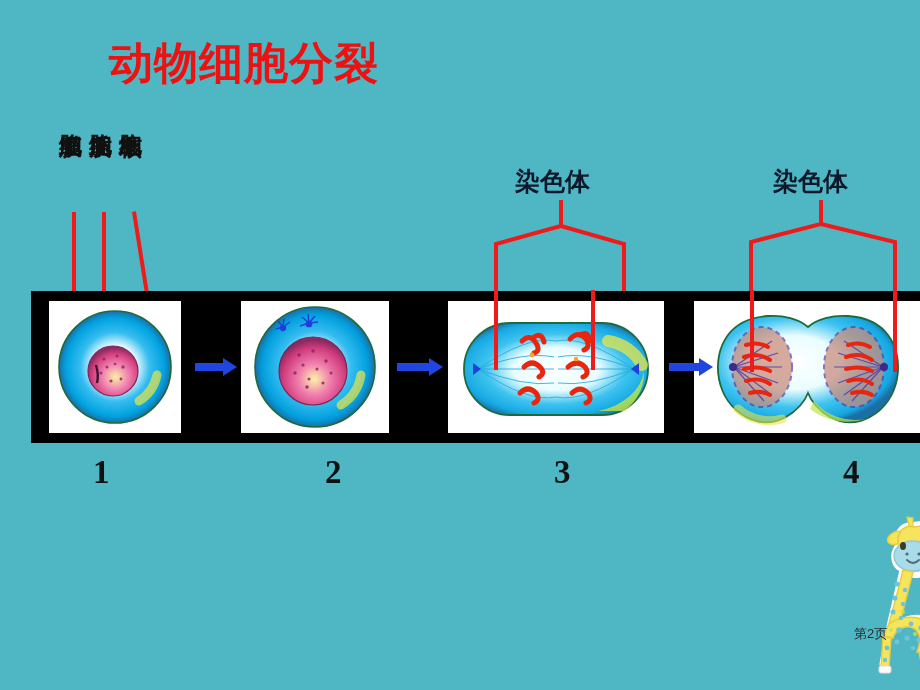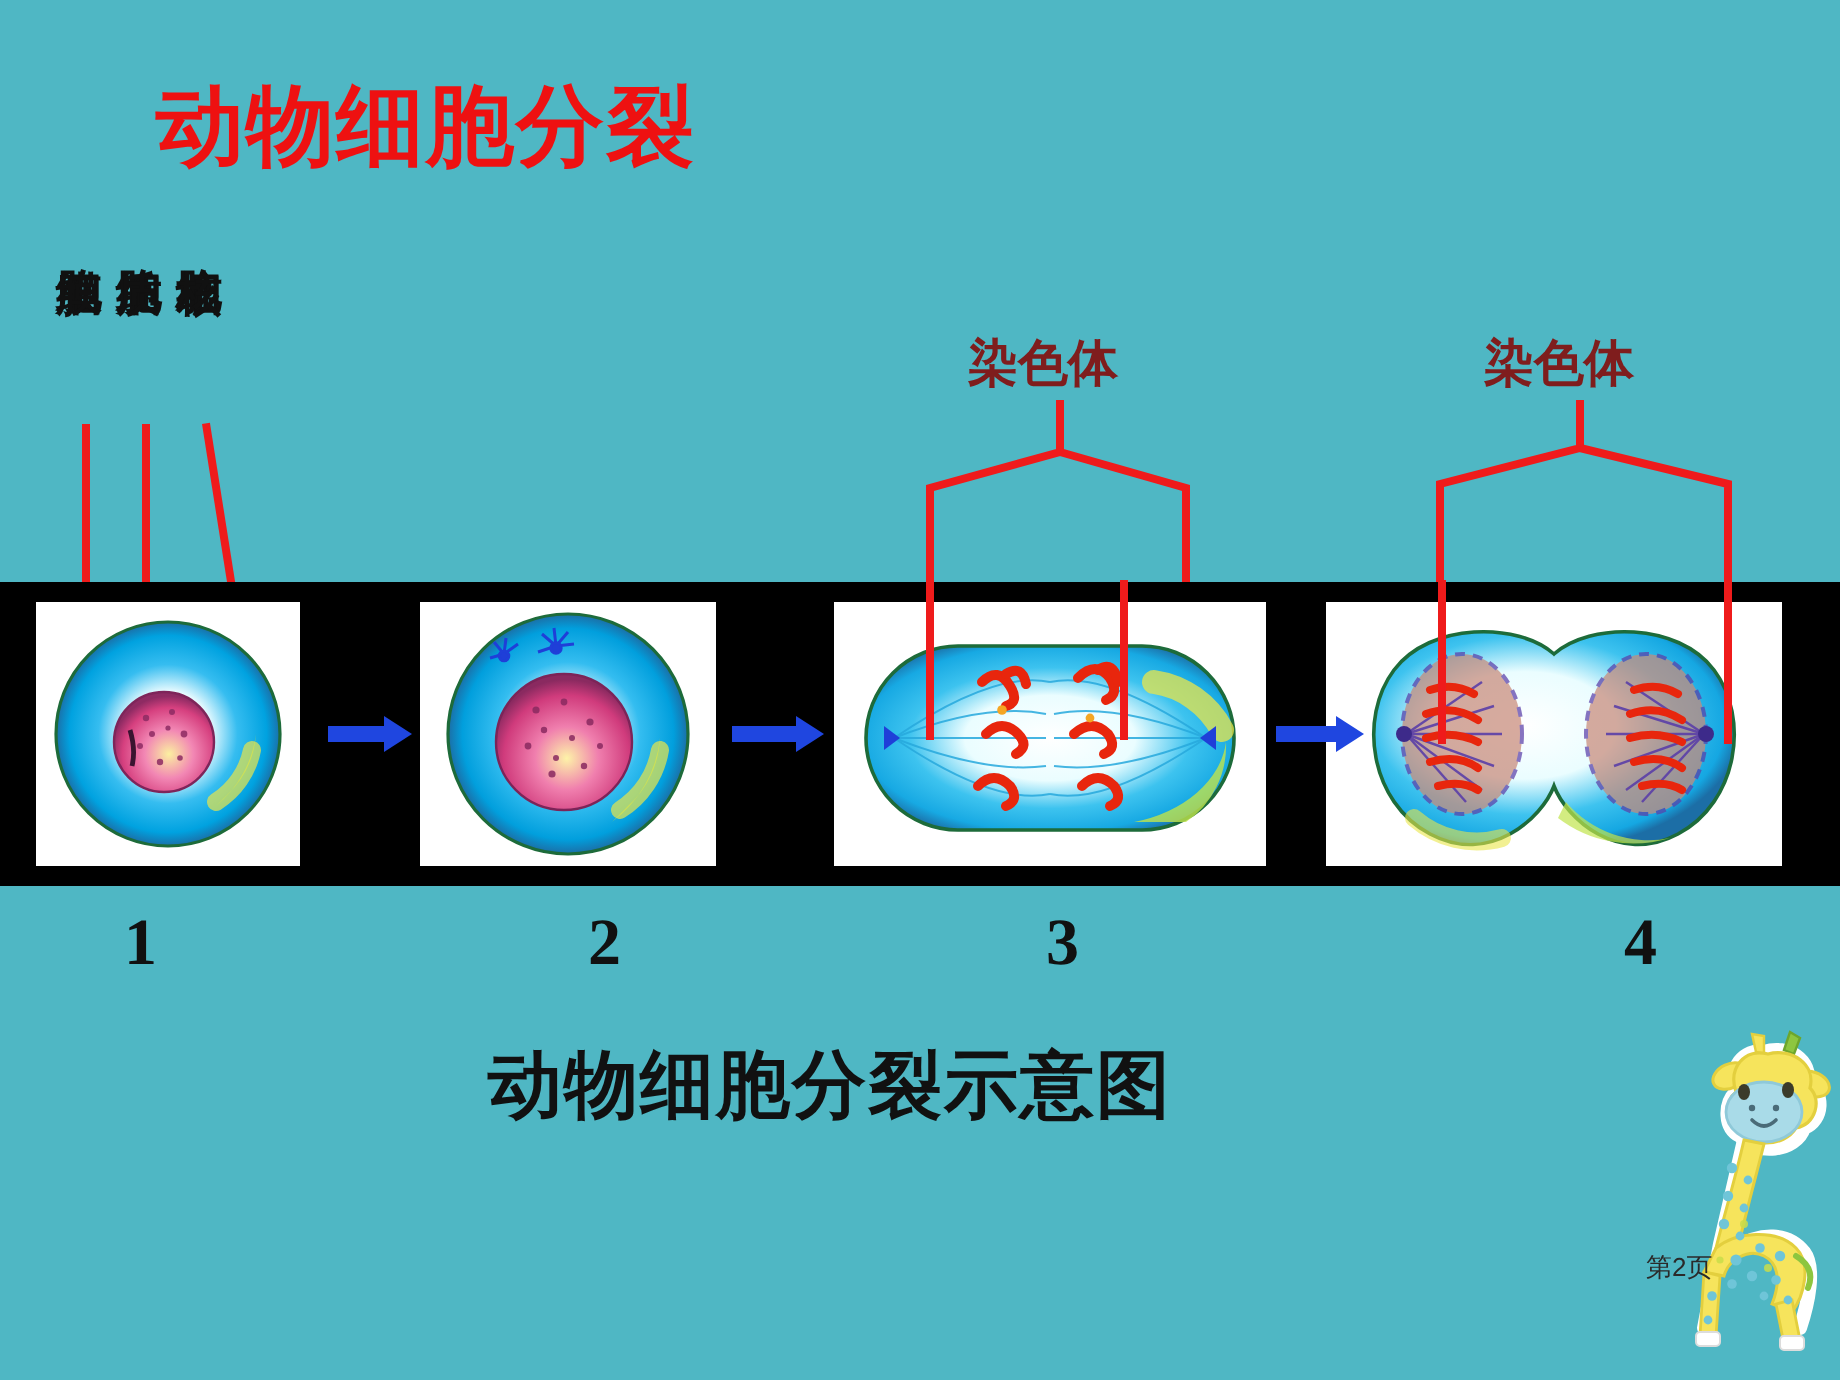--- a/index.html
+++ b/index.html
@@ -10,20 +10,21 @@
     background: #4fb7c4;
     font-family: "Liberation Sans", sans-serif;
     overflow: hidden;
     position: relative;
   }
 
   #slide {
     position: absolute;
     inset: 0;
     background: #4fb7c4;
+    margin-left: 31px;
   }
 
   
   .title {
     position: absolute;
     left: 78px;
     top: 34px;
     font-family: "Liberation Serif", serif;
     font-size: 44px;
     font-weight: bold;
@@ -47,21 +48,21 @@
   .vlabel-0 { left: 28px; top: 116px; }   
   .vlabel-1 { left: 58px; top: 116px; }   
   .vlabel-2 { left: 88px; top: 116px; }   
 
   
   .clabel {
     position: absolute;
     font-family: "Liberation Serif", serif;
     font-size: 25px;
     font-weight: bold;
-    color: #7f1d1d;
+    color: #0f172a;
     white-space: nowrap;
   }
   .clabel-0 { left: 484px; top: 165px; }
   .clabel-1 { left: 742px; top: 165px; }
 
   
   .redline {
     position: absolute;
     background: #ef1b1b;
     transform-origin: top left;
@@ -424,21 +425,20 @@
   <div class="arrow arrow-3">
     <div class="shaft"></div>
       <div class="head"></div>
   </div>
 
   <div class="stagenum stagenum-0">1</div>
   <div class="stagenum stagenum-1">2</div>
   <div class="stagenum stagenum-2">3</div>
   <div class="stagenum stagenum-3">4</div>
 
-  <div class="caption">动物细胞分裂示意图</div>
 
   <div class="giraffe">
     <svg width="78" height="172" viewBox="0 0 78 172">
       <g>
 
         <g stroke="#ffffff" stroke-width="7" fill="none" stroke-linejoin="round" stroke-linecap="round">
           <path d="M 30 34 C 26 22, 34 12, 44 14 C 56 10, 68 18, 66 30
                    C 74 34, 74 48, 64 52 C 60 64, 40 66, 32 56
                    C 24 52, 24 40, 30 34 Z"></path>
           <path d="M 34 58 L 22 110 L 14 152"></path>

